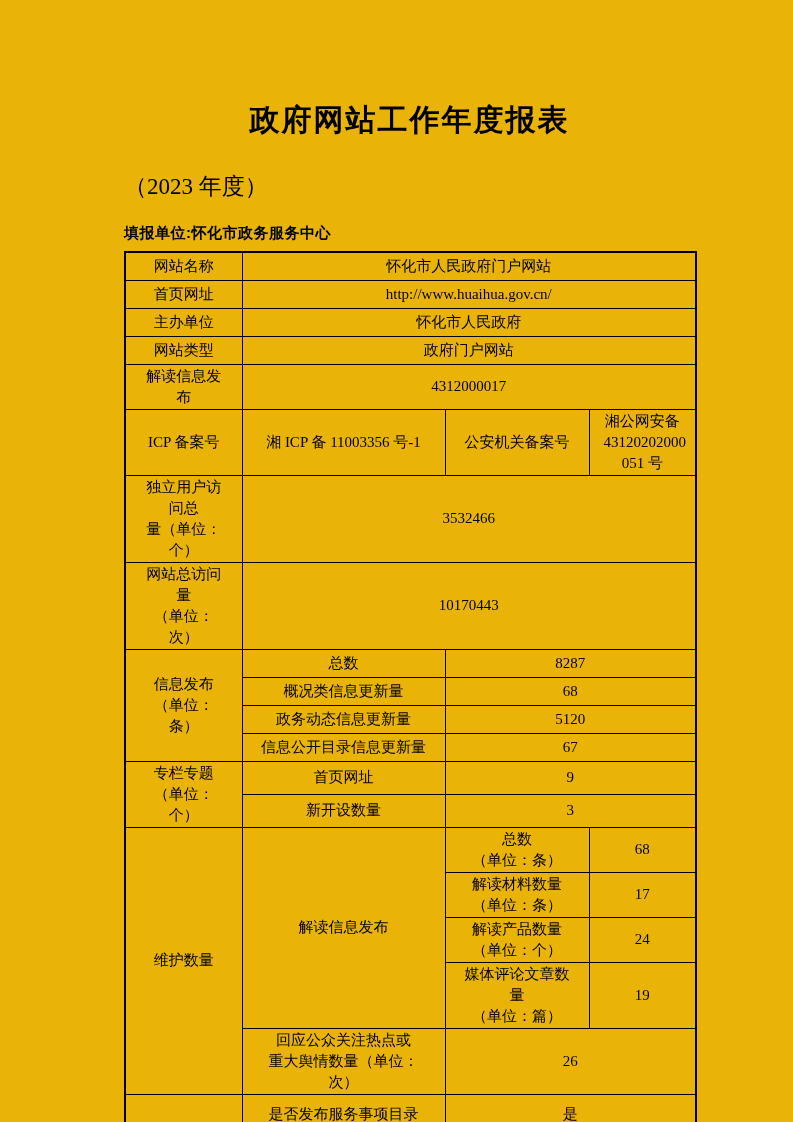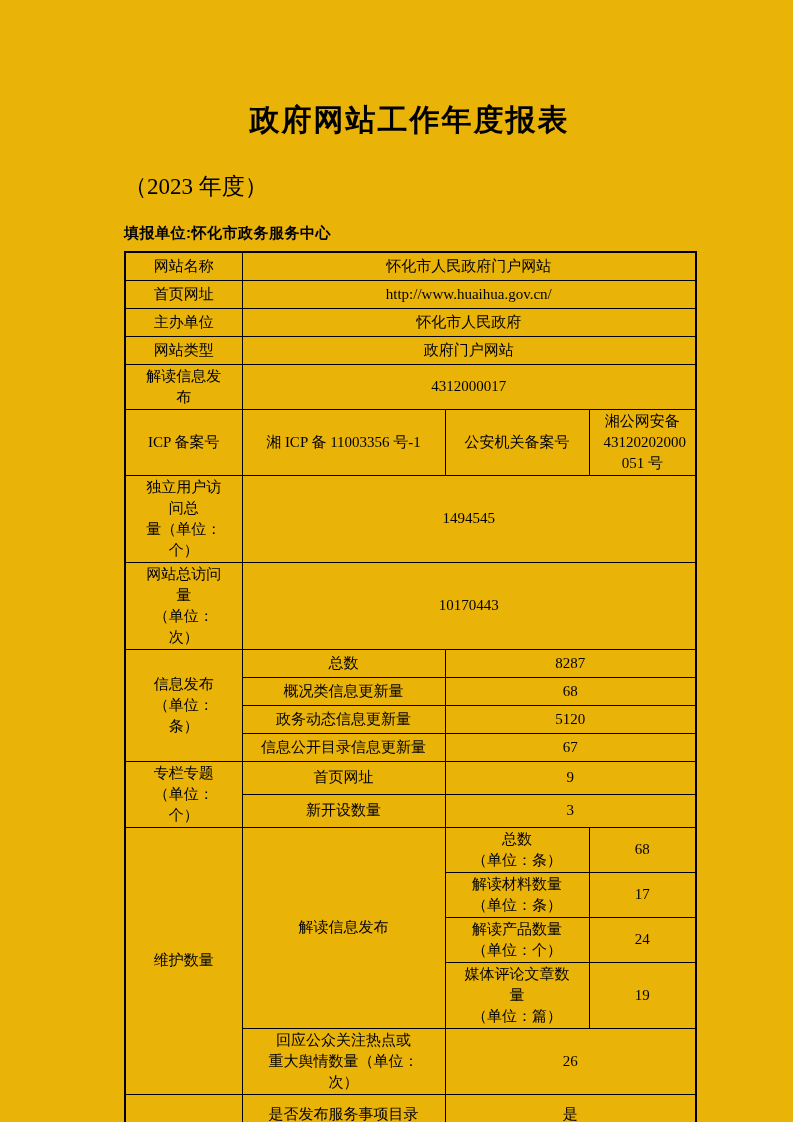--- a/index.html
+++ b/index.html
@@ -103,21 +103,21 @@
           <td>湘 ICP 备 11003356 号-1</td>
           <td>公安机关备案号</td>
           <td>湘公网安备
 43120202000
 051 号</td>
         </tr>
 
         <tr style="height:50px">
           <td>独立用户访问总
 量（单位：个）</td>
-          <td colspan="3">1494545</td>
+          <td colspan="3">3532466</td>
         </tr>
         <tr style="height:46px">
           <td>网站总访问量
 （单位：次）</td>
           <td colspan="3">10170443</td>
         </tr>
 
         <tr style="height:28px">
           <td rowspan="4">信息发布
 （单位：条）</td>

